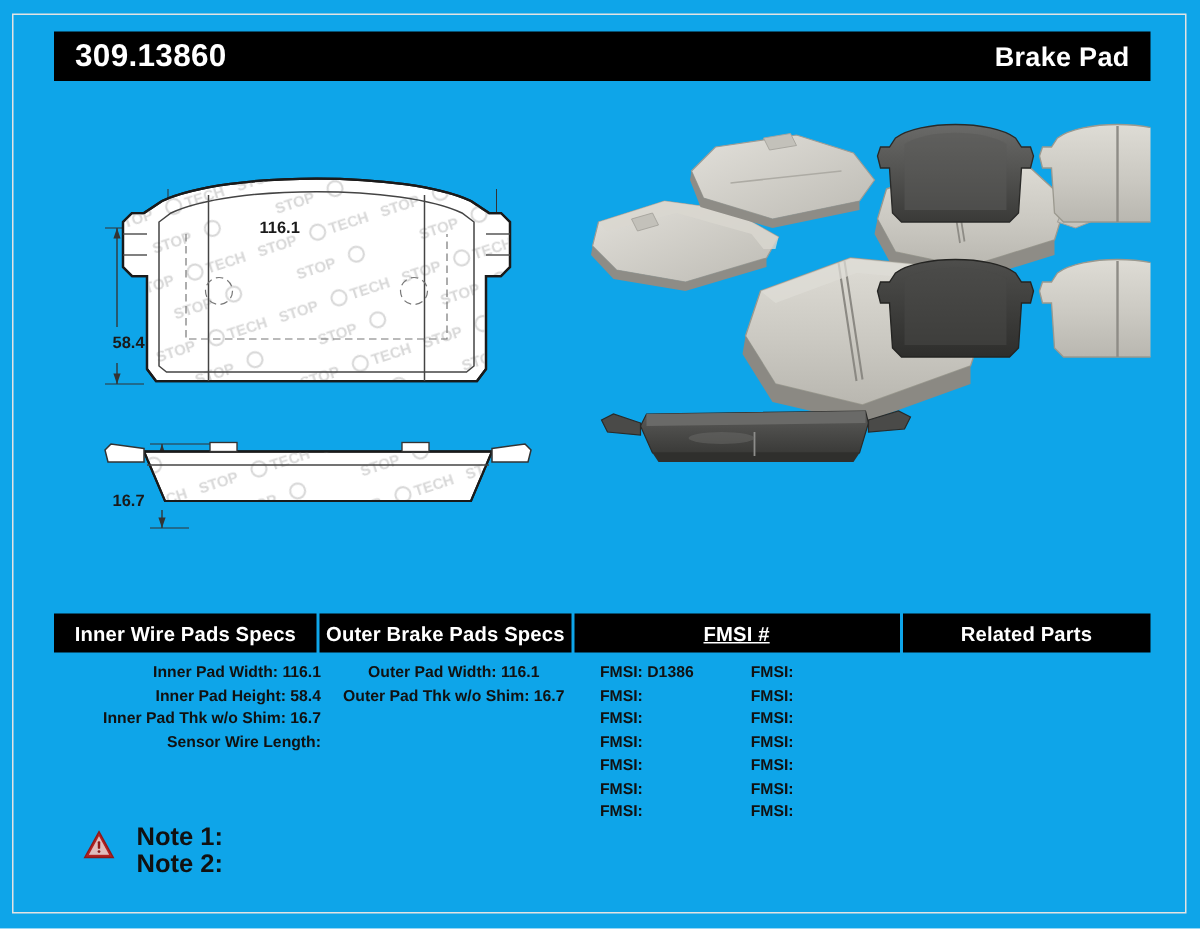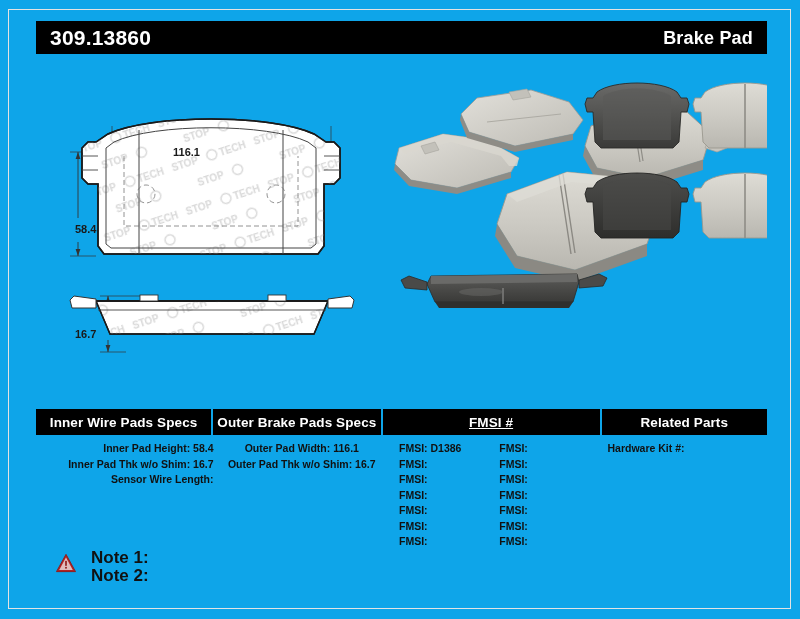--- a/index.html
+++ b/index.html
@@ -406,20 +406,21 @@
     <div class="spec-head">
       <div class="col-inner">Inner Wire Pads Specs</div>
       <div class="col-outer">Outer Brake Pads Specs</div>
       <div class="col-fmsi">FMSI #</div>
       <div class="col-rel">Related Parts</div>
     </div>
 
     <div class="spec-body">
 
       <div class="body-inner">
+        <div class="spec-line">Inner Pad Width: 116.1</div>
         <div class="spec-line">Inner Pad Height: 58.4</div>
         <div class="spec-line">Inner Pad Thk w/o Shim: 16.7</div>
         <div class="spec-line">Sensor Wire Length:</div>
       </div>
 
       <div class="body-outer">
         <div class="spec-line">Outer Pad Width: 116.1</div>
         <div class="spec-line">Outer Pad Thk w/o Shim: 16.7</div>
       </div>
 
@@ -437,23 +438,20 @@
           <div class="spec-line">FMSI:</div>
           <div class="spec-line">FMSI:</div>
           <div class="spec-line">FMSI:</div>
           <div class="spec-line">FMSI:</div>
           <div class="spec-line">FMSI:</div>
           <div class="spec-line">FMSI:</div>
           <div class="spec-line">FMSI:</div>
         </div>
       </div>
 
-      <div class="body-rel">
-        <div class="spec-line">Hardware Kit #:</div>
-      </div>
     </div>
   </div>
 
   <div class="notes">
     <svg class="warn-icon" viewBox="0 0 24 22">
       <path d="M12,1.5 L22.5,20.5 L1.5,20.5 Z" fill="#b32222" stroke="#8d1a1a" stroke-width="1"></path>
       <path d="M12,5 L19.4,18.6 L4.6,18.6 Z" fill="#e8e2e2"></path>
       <path d="M12,5 L19.4,18.6 L4.6,18.6 Z" fill="#c94a4a" opacity="0.25"></path>
       <rect x="11.1" y="8.6" width="1.8" height="5.6" rx="0.7" fill="#8d1a1a"></rect>
       <circle cx="12" cy="16.2" r="1.05" fill="#8d1a1a"></circle>

